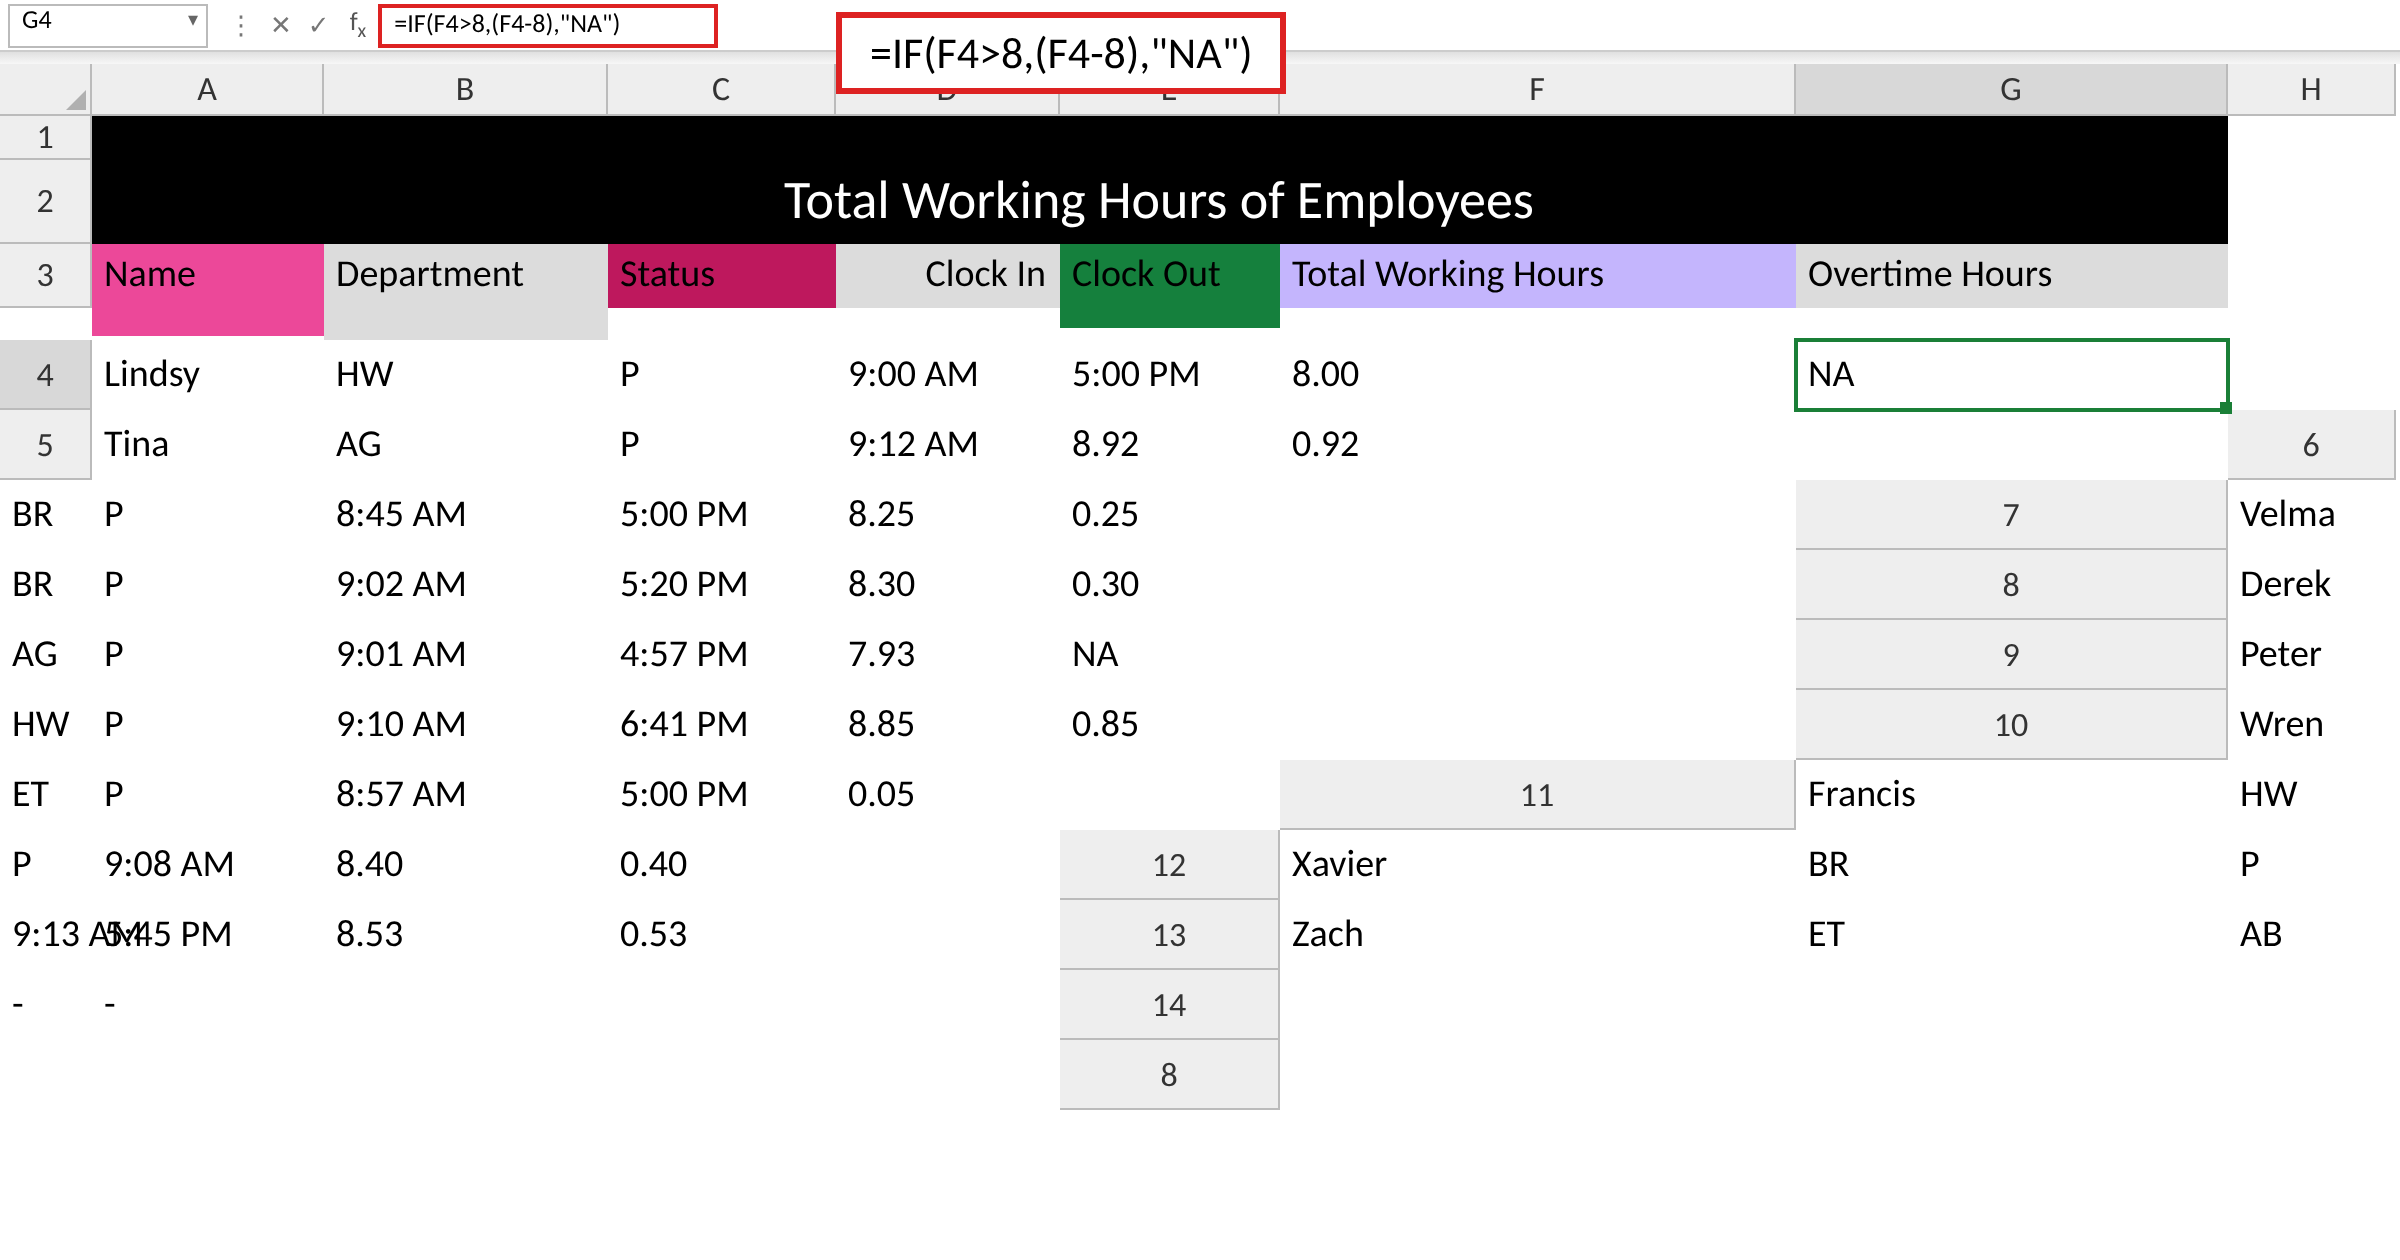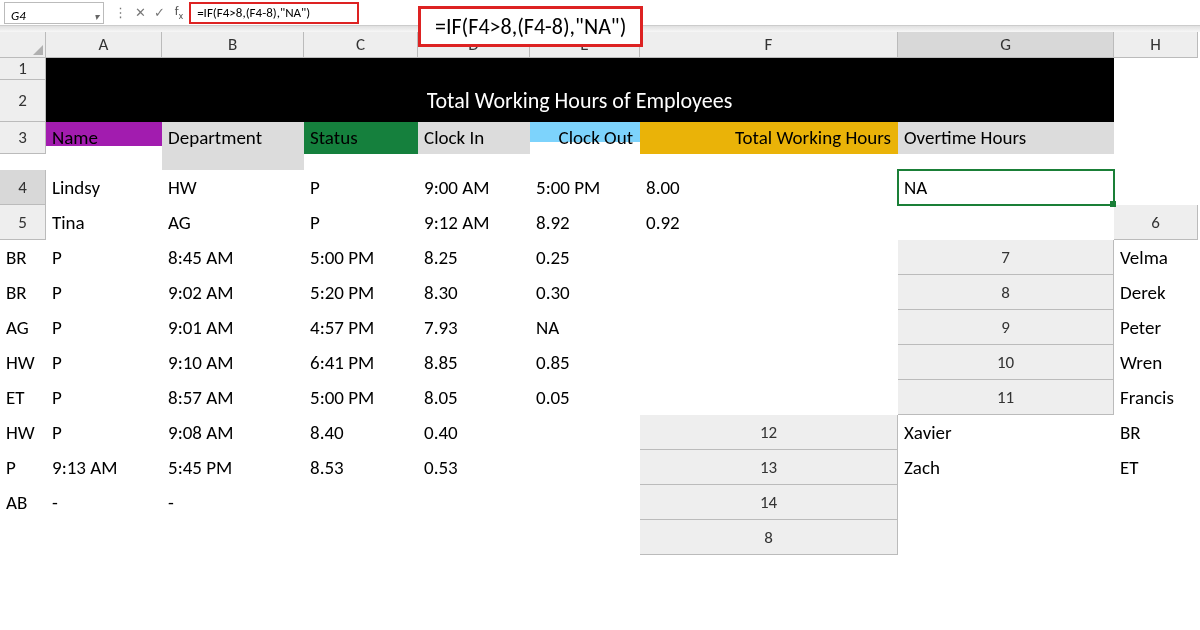--- a/index.html
+++ b/index.html
@@ -20,25 +20,24 @@
     border-bottom: 1px solid #ccc;
     background: #fff;
     font-size: 13px;
     padding-left: 4px;
   }
   .name-box {
     width: 100px;
     height: 22px;
     border: 1px solid #bbb;
     display: flex;
-    align-items: flex-end;
+    align-items: flex-start;
     padding: 0 6px;
     background: #fff;
     position: relative;
-    font-style: italic;
   }
   .name-box .chev {
     position: absolute;
     right: 4px;
     color: #666;
     font-size: 10px;
   }
   .fx-sep { width: 6px; }
   .fx-btn {
     padding: 0 4px;
@@ -117,21 +116,21 @@
   .cell {
     border-right: 1px solid transparent;
     border-bottom: 1px solid transparent;
     height: 35px;
     line-height: 35px;
     padding: 0 6px;
     white-space: nowrap;
     overflow: visible;
   }
   .title-cell {
-    font-size: 22px;
+    font-size: 27px;
     text-align: center;
   }
 
   .active-cell {
     outline: 2px solid #1a7f37;
     outline-offset: -1px;
     position: relative;
   }
   .active-cell::after{
     content:"";
@@ -185,26 +184,26 @@
 
   <div class="row-hdr rh-1">1</div>
   <div class="cell row1" style="background:#000;grid-column:2/9;height:22px"></div>
   <div class="cell" style="height:22px"></div>
 
   <div class="row-hdr rh-2">2</div>
   <div class="cell title-cell" style="background:#000;color:#fff;grid-column:2/9;height:42px;line-height:42px">Total Working Hours of Employees</div>
   <div class="cell" style="height:42px"></div>
 
   <div class="row-hdr rh-3">3</div>
-  <div class="cell" style="background:#a21caf;height:24px;line-height:32px;padding-left:6px">Name</div>
+  <div class="cell" style="background:#ec4899;height:46px;line-height:32px;padding-left:6px">Name</div>
   <div class="cell" style="background:#dcdcdc;height:48px;line-height:32px">Department</div>
-  <div class="cell" style="background:#15803d;height:32px;line-height:32px">Status</div>
-  <div class="cell" style="background:#dcdcdc;height:32px;line-height:32px;text-align:left">Clock In</div>
-  <div class="cell" style="background:#7dd3fc;height:20px;line-height:32px;text-align:right">Clock Out</div>
-  <div class="cell" style="background:#eab308;height:32px;line-height:32px;text-align:right">Total Working Hours</div>
+  <div class="cell" style="background:#be185d;height:32px;line-height:32px">Status</div>
+  <div class="cell" style="background:#dcdcdc;height:32px;line-height:32px;text-align:right">Clock In</div>
+  <div class="cell" style="background:#15803d;height:42px;line-height:32px;text-align:left">Clock Out</div>
+  <div class="cell" style="background:#c4b5fd;height:32px;line-height:32px;text-align:left">Total Working Hours</div>
   <div class="cell" style="background:#dcdcdc;height:32px;line-height:32px;text-align:left">Overtime Hours</div>
   <div class="cell" style="height:32px"></div>
 
 <div class="row-hdr rh-d sel">4</div>
     <div class="cell bordered">Lindsy</div>
     <div class="cell bordered">HW</div>
     <div class="cell bordered">P</div>
     <div class="cell bordered num">9:00 AM</div>
     <div class="cell bordered num">5:00 PM</div>
     <div class="cell num">8.00</div>
@@ -252,21 +251,20 @@
     <div class="cell bordered num">6:41 PM</div>
     <div class="cell num">8.85</div>
     <div class="cell num">0.85</div>
     <div class="cell "></div>
     <div class="row-hdr rh-d">10</div>
     <div class="cell bordered">Wren</div>
     <div class="cell bordered">ET</div>
     <div class="cell bordered">P</div>
     <div class="cell bordered num">8:57 AM</div>
     <div class="cell bordered num">5:00 PM</div>
-    <div class="cell num">8.05</div>
     <div class="cell num">0.05</div>
     <div class="cell "></div>
     <div class="row-hdr rh-d">11</div>
     <div class="cell bordered">Francis</div>
     <div class="cell bordered">HW</div>
     <div class="cell bordered">P</div>
     <div class="cell bordered num">9:08 AM</div>
     <div class="cell num">8.40</div>
     <div class="cell num">0.40</div>
     <div class="cell "></div>

